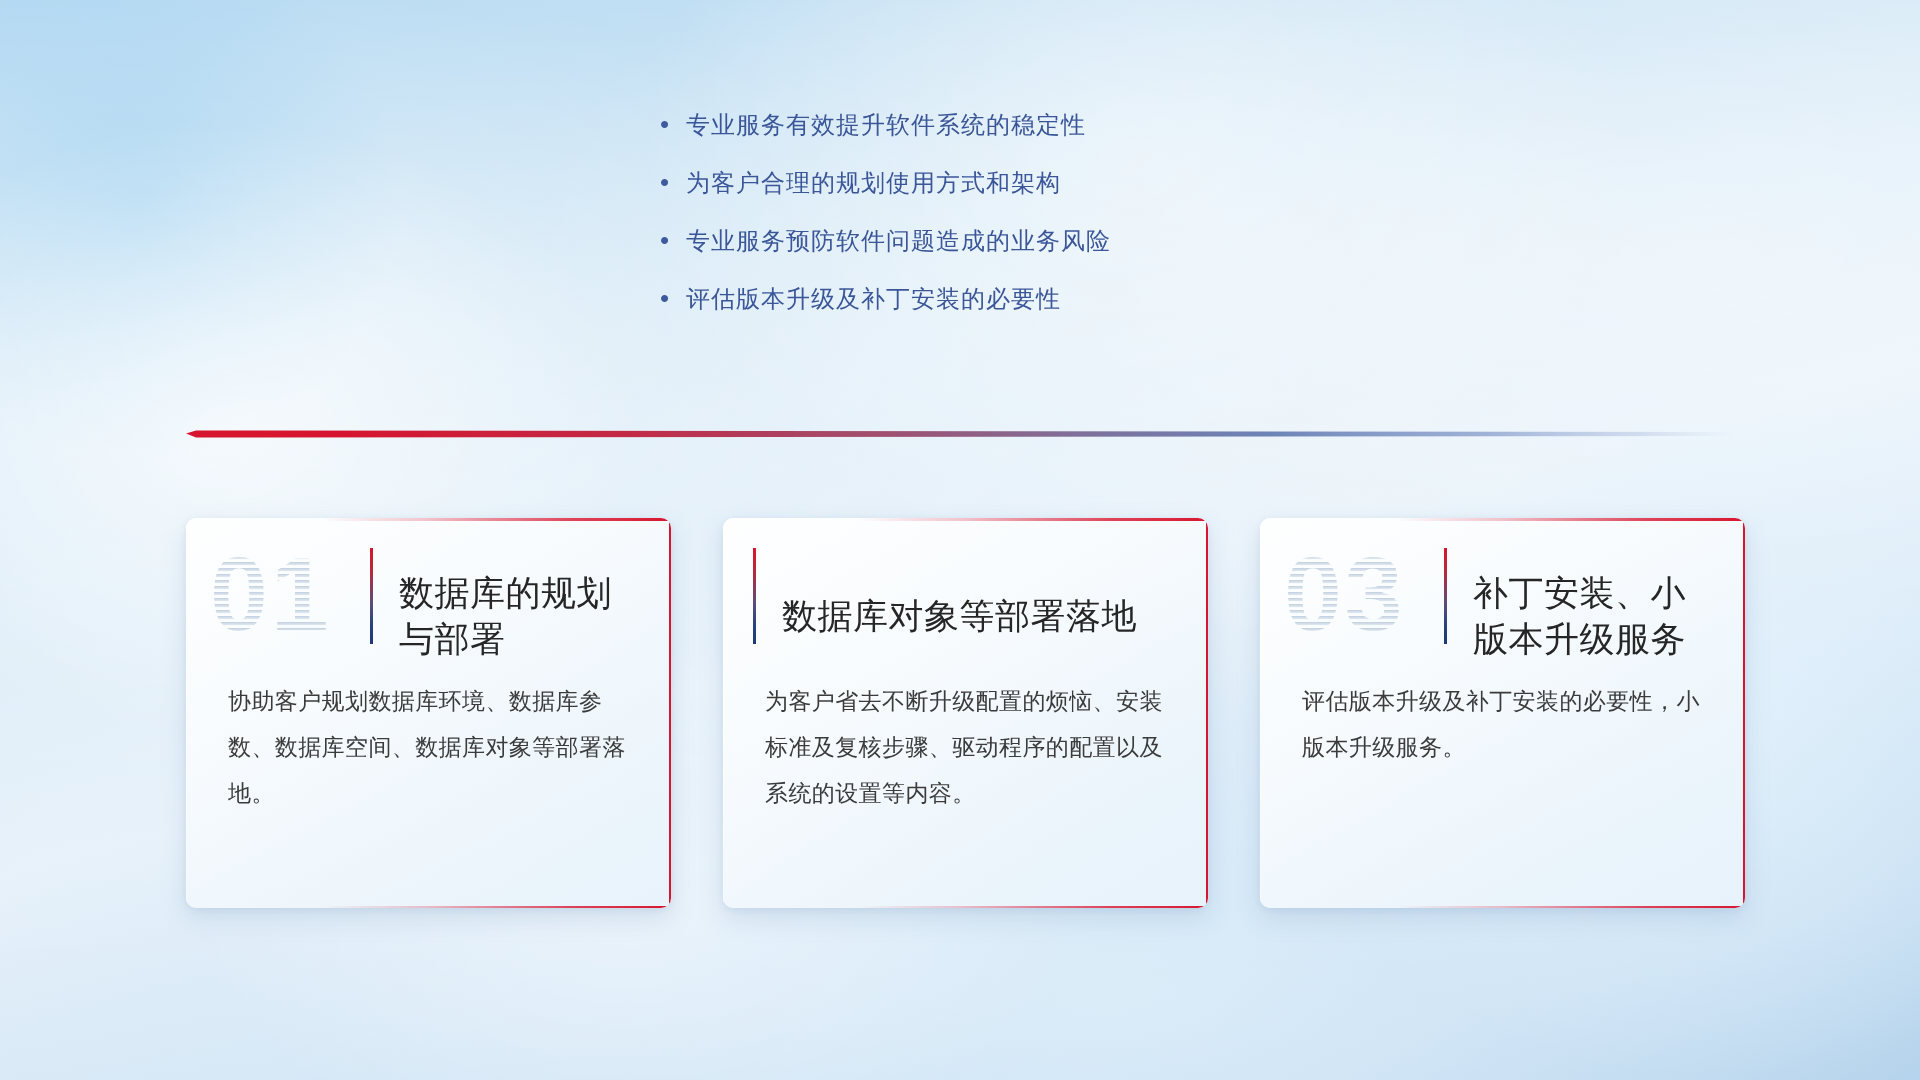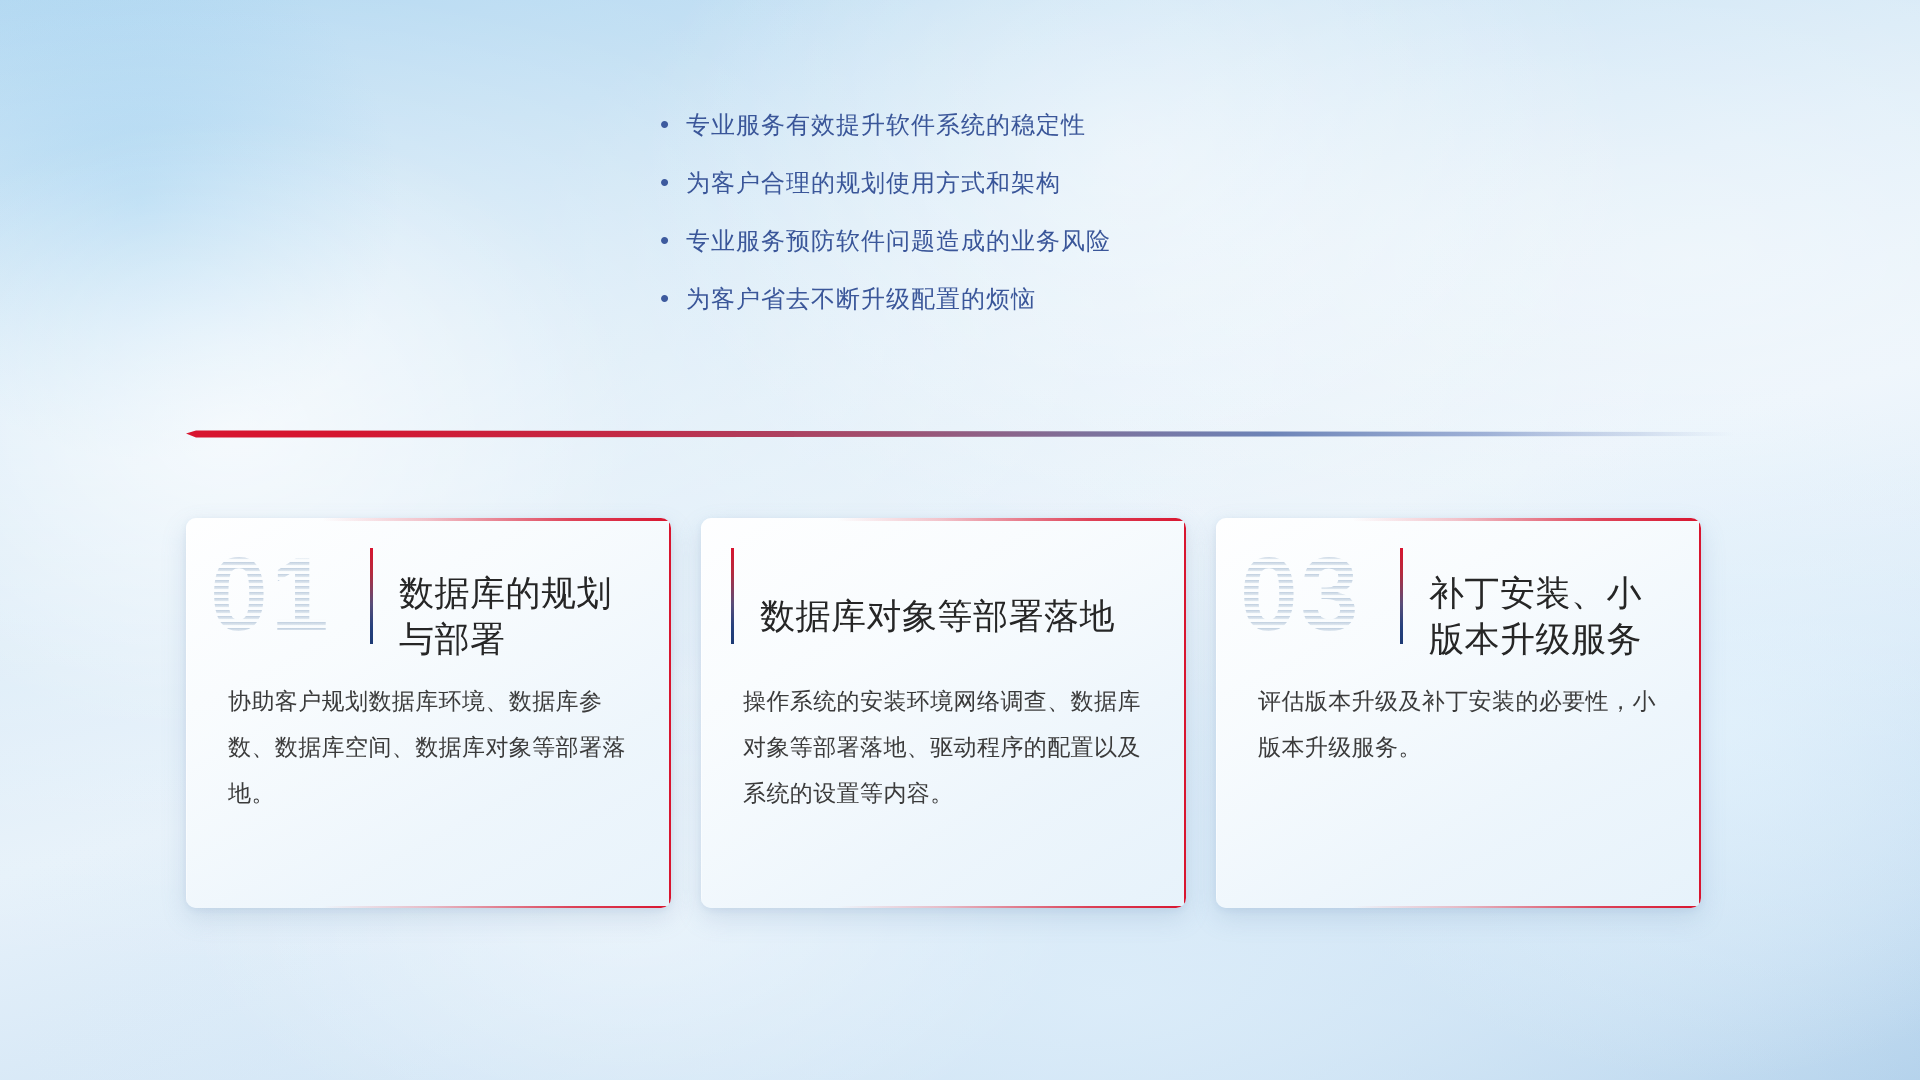--- a/index.html
+++ b/index.html
@@ -87,21 +87,21 @@
     height: 22px;
   }
 
   
   .cards {
     position: absolute;
     left: 186px;
     top: 518px;
     width: 1718px;
     display: flex;
-    gap: 30px;
+    gap: 52px;
   }
   .card {
     position: relative;
     width: 485px;
     height: 390px;
     border-radius: 10px;
     background:
       linear-gradient(150deg, rgba(255,255,255,0.96) 0%, rgba(249,252,254,0.95) 34%, rgba(238,246,252,0.93) 70%, rgba(232,243,251,0.92) 100%);
     box-shadow:
       0 10px 26px rgba(104,140,180,0.20),
@@ -208,21 +208,21 @@
     <div class="bullet-row">
       <span class="bullet-dot">•</span>
       <span class="bullet-text">为客户合理的规划使用方式和架构</span>
     </div>
     <div class="bullet-row">
       <span class="bullet-dot">•</span>
       <span class="bullet-text">专业服务预防软件问题造成的业务风险</span>
     </div>
     <div class="bullet-row">
       <span class="bullet-dot">•</span>
-      <span class="bullet-text">为客户省去不断升级配置的烦恼</span>
+      <span class="bullet-text">评估版本升级及补丁安装的必要性</span>
     </div>
   </div>
 
   <div class="divider-wrap">
     <svg class="divider" viewBox="0 0 1548 22" preserveAspectRatio="none">
       <defs>
         <linearGradient id="ruleGrad" x1="0" y1="0" x2="1" y2="0">
           <stop offset="0" stop-color="#d8152f" stop-opacity="1"></stop>
           <stop offset="0.10" stop-color="#d5152f" stop-opacity="1"></stop>
           <stop offset="0.28" stop-color="#c22340" stop-opacity="0.97"></stop>
@@ -272,21 +272,21 @@
       <div class="card-edge">
         <span class="card-edge-right"></span>
         <span class="card-edge-top"></span>
         <span class="card-edge-bottom"></span>
         <span class="card-edge-left"></span>
       </div>
       <div class="card-head">
         <div class="card-sep"></div>
         <div class="card-title">数据库对象等部署落地</div>
       </div>
-      <div class="card-body">操作系统的安装环境网络调查、数据库对象等部署落地、驱动程序的配置以及系统的设置等内容。</div>
+      <div class="card-body">为客户省去不断升级配置的烦恼、安装标准及复核步骤、驱动程序的配置以及系统的设置等内容。</div>
     </div>
 
     <div class="card">
       <div class="card-edge">
         <span class="card-edge-right"></span>
         <span class="card-edge-top"></span>
         <span class="card-edge-bottom"></span>
         <span class="card-edge-left"></span>
       </div>
       <div class="card-head">

